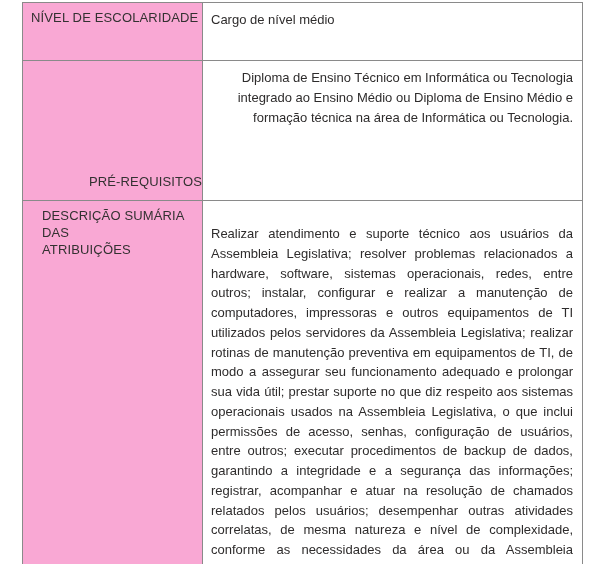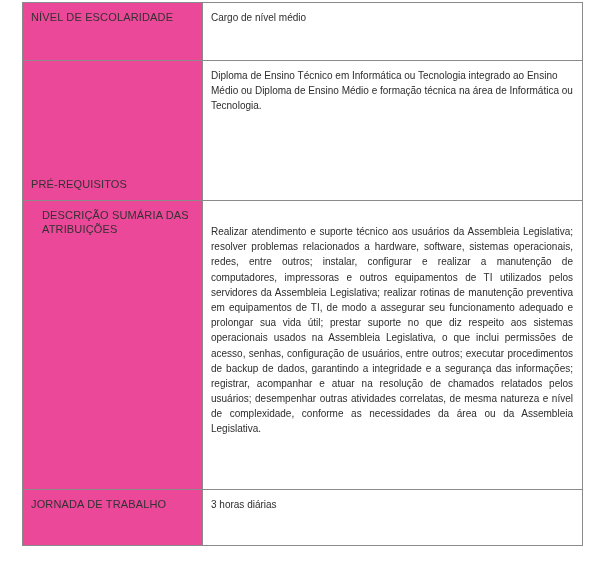--- a/index.html
+++ b/index.html
@@ -29,51 +29,51 @@
     border-collapse: collapse;
     table-layout: fixed;
   }
   .doc-table td {
     border: 1px solid #8a8a8a;
     padding: 0;
     vertical-align: top;
   }
   td.label-cell {
     width: 171px;
-    background: #ec4899;
+    background: #f9a8d4;
     padding: 7px 0 6px 8px;
-    font-size: 11px;
+    font-size: 13px;
     letter-spacing: 0.15px;
     line-height: 1.30;
     color: #333131;
     vertical-align: top;
   }
   td.label-cell.bottom {
     vertical-align: bottom;
     padding-bottom: 9px;
   }
   td.value-cell {
     background: #ffffff;
     padding: 7px 9px 6px 8px;
-    font-size: 10px;
+    font-size: 13px;
     line-height: 1.52;
     color: #2e2c2c;
   }
   td.value-cell.justified p {
     text-align: justify;
     text-justify: inter-word;
     margin-top: 16px;
   }
   td.value-cell p {
     margin: 0;
   }
   .r-escolaridade .label-cell,
   .r-escolaridade .value-cell { height: 44px; }
   .r-prereq .label-cell,
-  .r-prereq .value-cell { height: 123px; }
+  .r-prereq .value-cell { height: 123px; text-align: right; }
   .r-desc .label-cell,
   .r-desc .value-cell { height: 275px; }
   .r-regime .label-cell,
   .r-regime .value-cell { height: 18px; }
   .r-jornada .label-cell,
   .r-jornada .value-cell { height: 42px; }
   .label-line { display: block; margin-left: 11px; }
 </style>
 </head>
 <body>

